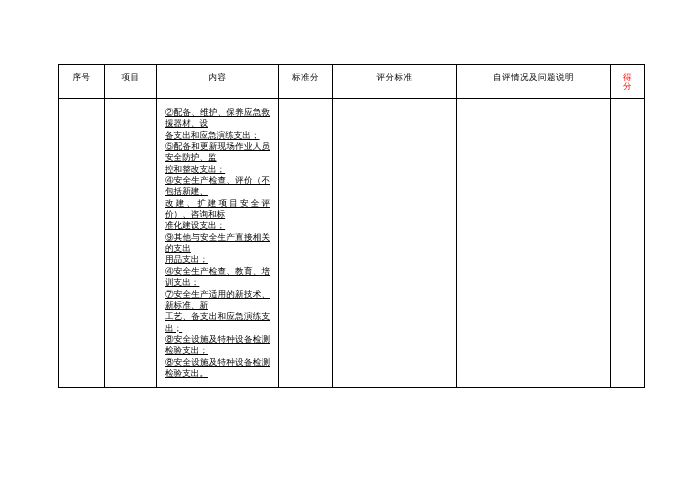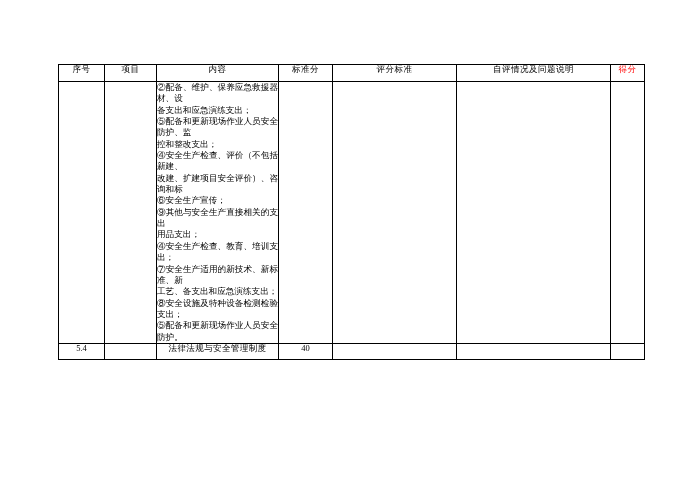--- a/index.html
+++ b/index.html
@@ -25,21 +25,21 @@
   table.doc-table {
     position: absolute;
     left: 58px;
     top: 64px;
     width: 586px;
     border-collapse: collapse;
     table-layout: fixed;
   }
   table.doc-table td, table.doc-table th {
     border: 1px solid #000000;
-    padding: 0;
+    padding: 8px;
     vertical-align: top;
     font-weight: normal;
     font-size: 8.5px;
     line-height: 1.0;
   }
   
   col.c-seq    { width: 46px; }
   col.c-item   { width: 52px; }
   col.c-content{ width: 122px; }
   col.c-std    { width: 54px; }
@@ -53,20 +53,21 @@
     height: 16px;
     font-size: 9px;
     letter-spacing: 0.5px;
   }
   thead td.score-head {
     color: #ff0000;
   }
   td.content-cell {
     padding: 2px 3px 2px 3px;
     text-align: left;
+    text-decoration: underline;
   }
   td.content-cell p {
     margin: 0;
     padding: 0;
     font-size: 8.6px;
     line-height: 1.32;
     text-align: justify;
     text-justify: inter-ideograph;
   }
   td.row-seq {
@@ -118,39 +119,30 @@
       <tr>
         <td class="blank-cell"></td>
         <td class="blank-cell"></td>
         <td class="content-cell">
           <p>②配备、维护、保养应急救援器材、设</p>
           <p>备支出和应急演练支出；</p>
           <p>⑤配备和更新现场作业人员安全防护、监</p>
           <p>控和整改支出；</p>
           <p>④安全生产检查、评价（不包括新建、</p>
           <p>改建、扩建项目安全评价）、咨询和标</p>
-          <p>⑥安全生产宣传；</p>
+          <p>准化建设支出；</p>
           <p>⑨其他与安全生产直接相关的支出</p>
           <p>用品支出；</p>
           <p>④安全生产检查、教育、培训支出；</p>
           <p>⑦安全生产适用的新技术、新标准、新</p>
           <p>工艺、备支出和应急演练支出；</p>
           <p>⑧安全设施及特种设备检测检验支出；</p>
-          <p>⑤配备和更新现场作业人员安全防护。</p>
+          <p>⑧安全设施及特种设备检测检验支出。</p>
         </td>
         <td class="blank-cell"></td>
-        <td class="blank-cell"></td>
-        <td class="blank-cell"></td>
-        <td class="blank-cell"></td>
-      </tr>
-      <tr>
-        <td class="row-seq">5.4</td>
-        <td class="blank-cell"></td>
-        <td class="row-title">法律法规与安全管理制度</td>
-        <td class="row-std">40</td>
         <td class="blank-cell"></td>
         <td class="blank-cell"></td>
         <td class="blank-cell"></td>
       </tr>
     </tbody>
   </table>
 
 </div>
 
 </body></html>

